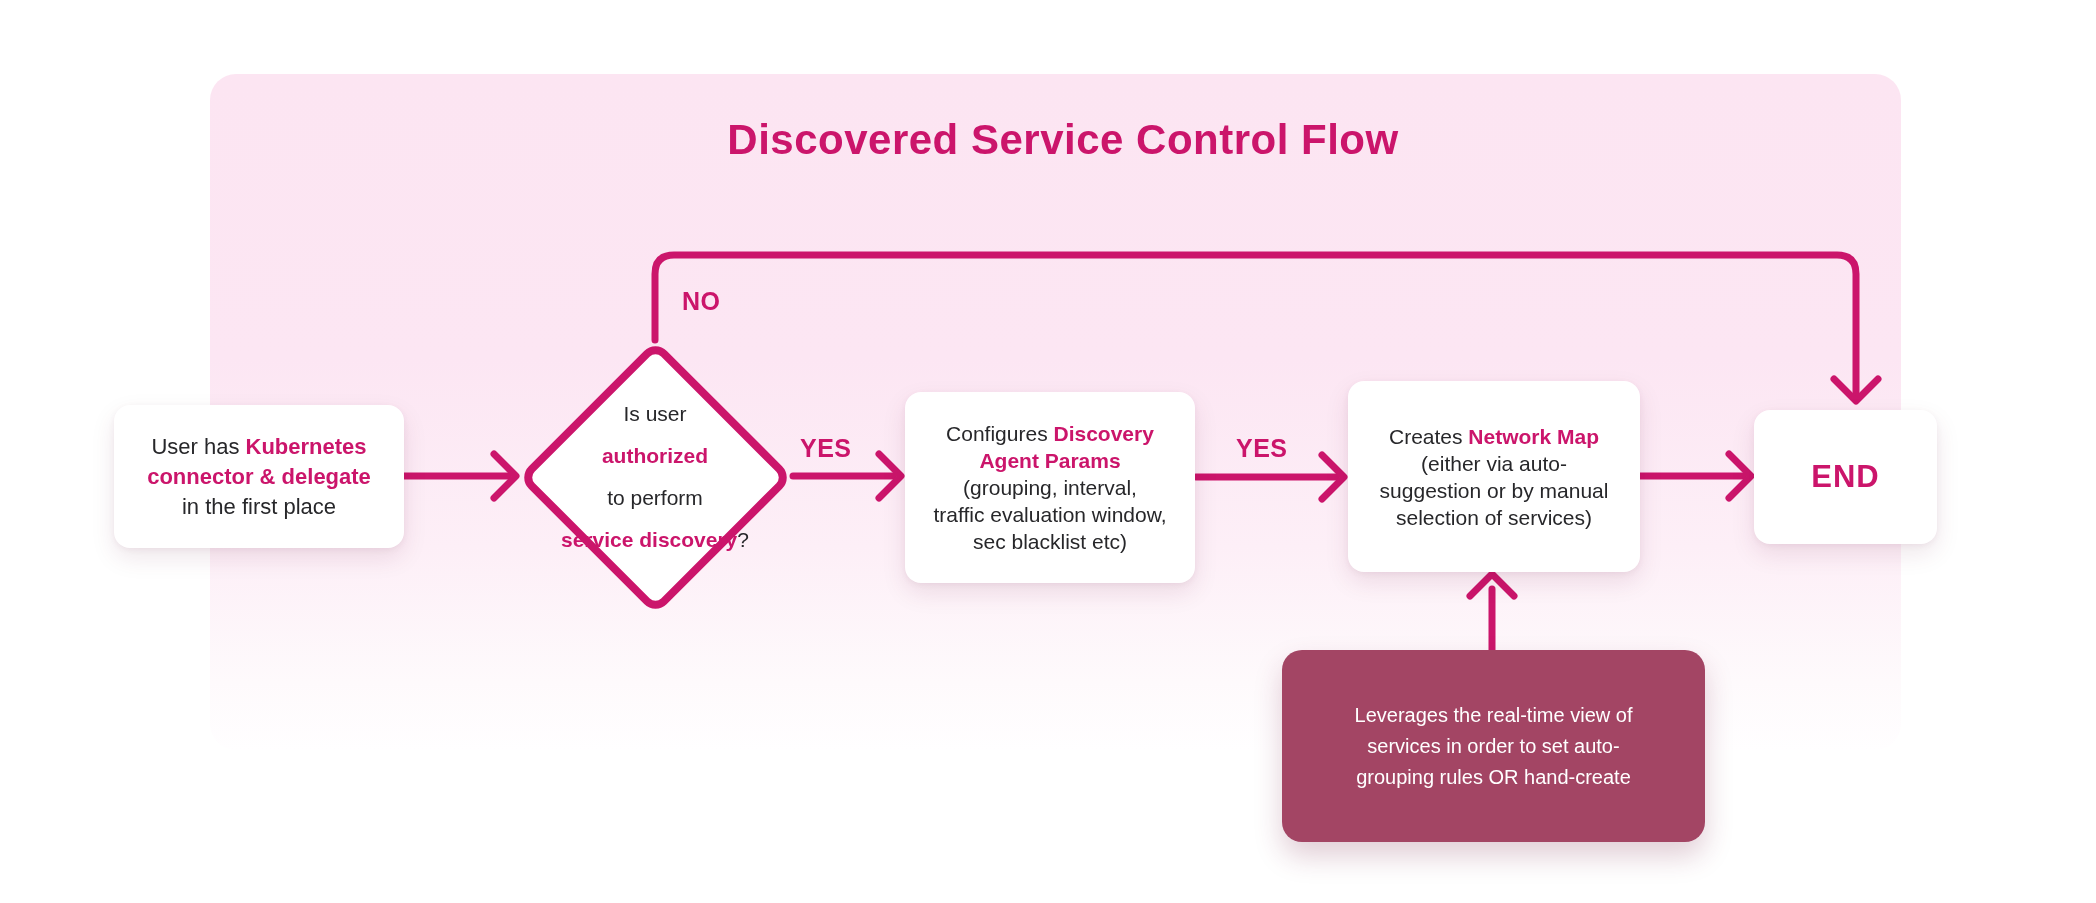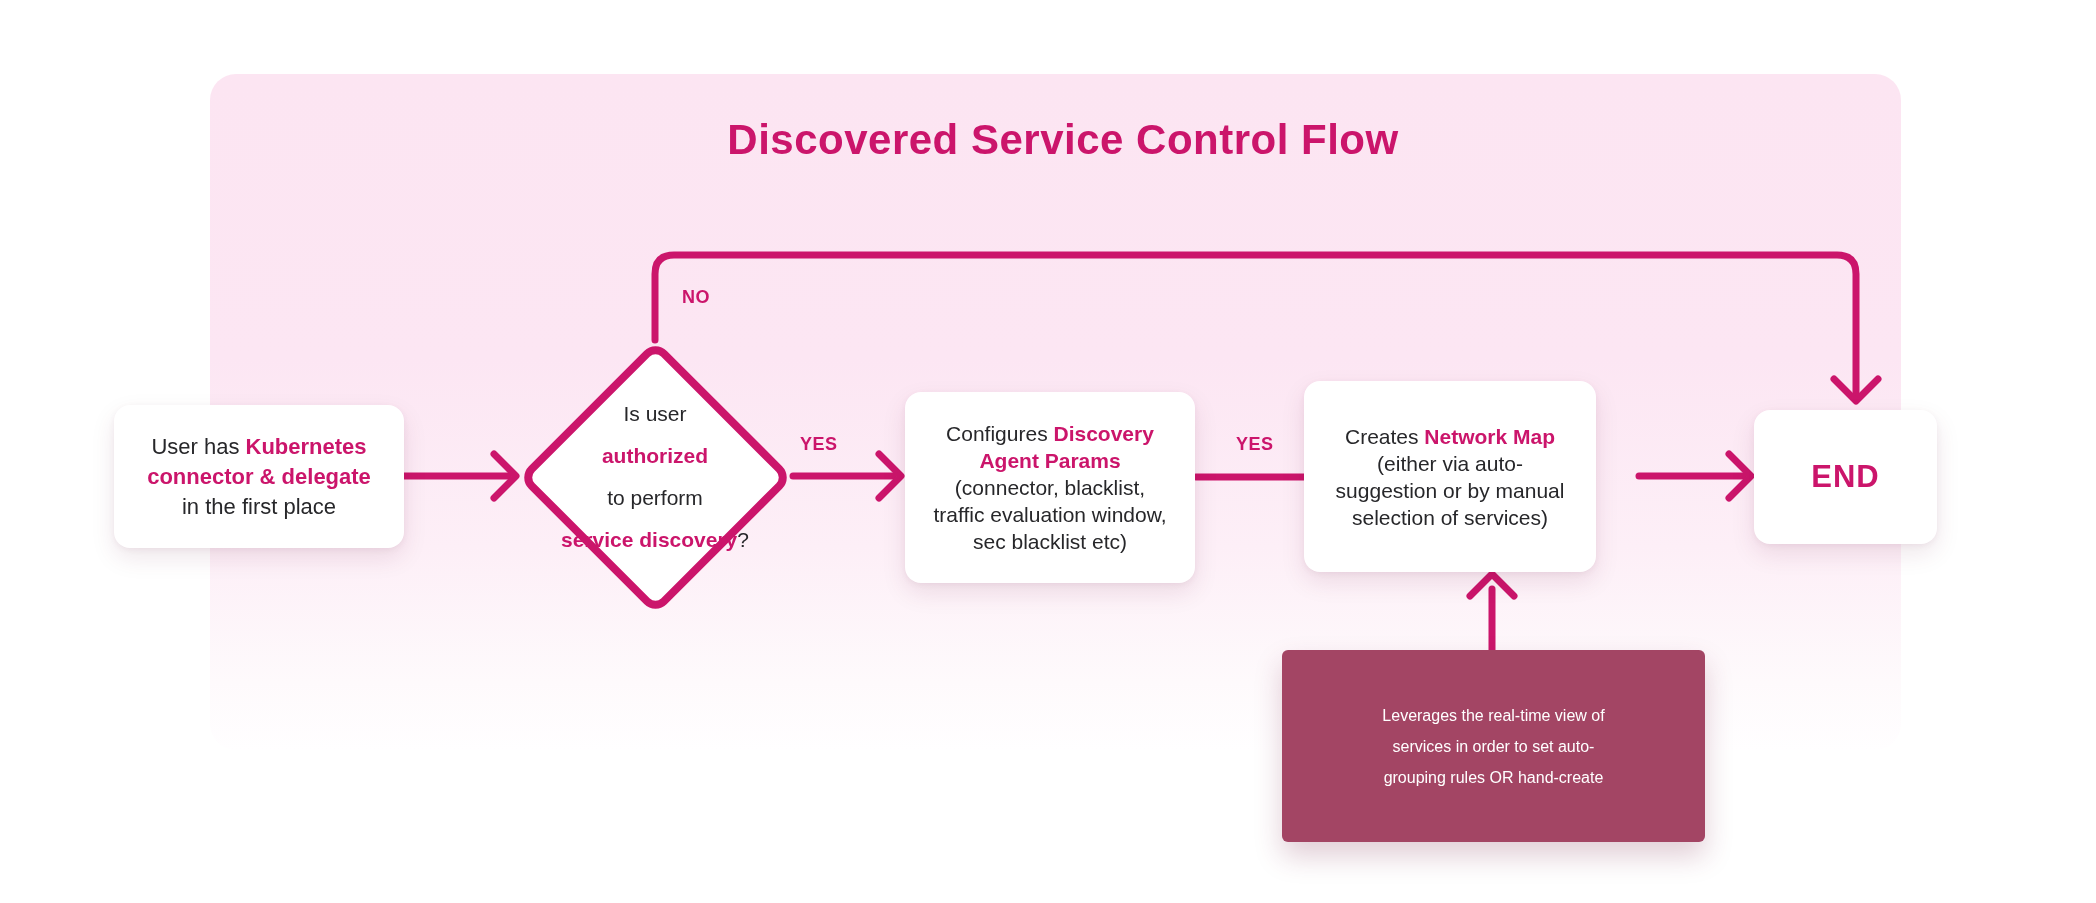--- a/index.html
+++ b/index.html
@@ -31,47 +31,47 @@
     position:absolute;background:#ffffff;border-radius:16px;
     display:flex;align-items:center;justify-content:center;text-align:center;
     color:var(--text-dark);
     box-shadow:0 10px 24px rgba(100,20,60,0.10),0 2px 6px rgba(100,20,60,0.06);
   }
   .node .tline{white-space:pre;}
   .accent{color:var(--accent);font-weight:700;}
 
   .node-start{left:114px;top:405px;width:290px;height:143px;font-size:22px;line-height:30px;}
   .node-configure{left:905px;top:392px;width:290px;height:191px;font-size:21px;line-height:27px;}
-  .node-create{left:1304px;top:381px;width:292px;height:191px;font-size:21px;line-height:27px;}
+  .node-create{left:1348px;top:381px;width:292px;height:191px;font-size:21px;line-height:27px;}
   .node-end{left:1754px;top:410px;width:183px;height:134px;font-size:31px;font-weight:700;color:var(--accent);letter-spacing:1px;}
 
   .diamond{
     position:absolute;left:558px;top:380px;width:195px;height:195px;
     background:#ffffff;border:8px solid var(--accent);border-radius:16px;
     transform:rotate(45deg);
   }
   .diamond-text{
     position:absolute;left:530px;top:397px;width:250px;height:160px;
     display:flex;flex-direction:column;align-items:center;justify-content:center;
     text-align:left;font-size:21px;line-height:26px;color:var(--text-dark);gap:16px;
   }
   .diamond-text .tline{white-space:pre;}
 
   .edge-label{
-    position:absolute;font-size:18px;font-weight:700;color:var(--accent);letter-spacing:0.5px;
+    position:absolute;font-size:25px;font-weight:700;color:var(--accent);letter-spacing:0.5px;
   }
   .label-yes-1{left:800px;top:434px;}
   .label-yes-2{left:1236px;top:434px;}
   .label-no{left:682px;top:287px;}
 
   .note{
     position:absolute;left:1282px;top:650px;width:423px;height:192px;
-    background:var(--note-bg);border-radius:6px;
+    background:var(--note-bg);border-radius:20px;
     display:flex;flex-direction:column;align-items:center;justify-content:center;
-    text-align:center;color:#ffffff;font-size:16px;line-height:31px;
+    text-align:center;color:#ffffff;font-size:20px;line-height:31px;
     box-shadow:0 14px 28px rgba(120,30,70,0.22);
   }
   .note .tline{white-space:pre;}
 </style>
 </head>
 <body>
 
 <div id="canvas">
 
   <div class="container"></div>
@@ -111,21 +111,21 @@
       <div class="tline"><span>Is user</span></div>
       <div class="tline"><span class="accent">authorized</span></div>
       <div class="tline"><span>to perform</span></div>
       <div class="tline"><span class="accent">service discovery</span><span>?</span></div>
     </div>
 
   <div class="node node-configure">
     <div>
         <div class="tline"><span>Configures </span><span class="accent">Discovery</span></div>
         <div class="tline"><span class="accent">Agent Params</span></div>
-        <div class="tline"><span>(connector, blacklist,</span></div>
+        <div class="tline"><span>(grouping, interval,</span></div>
         <div class="tline"><span>traffic evaluation window,</span></div>
         <div class="tline"><span>sec blacklist etc)</span></div>
       </div>
   </div>
 
   <div class="node node-create">
     <div>
         <div class="tline"><span>Creates </span><span class="accent">Network Map</span></div>
         <div class="tline"><span>(either via auto-</span></div>
         <div class="tline"><span>suggestion or by manual</span></div>

